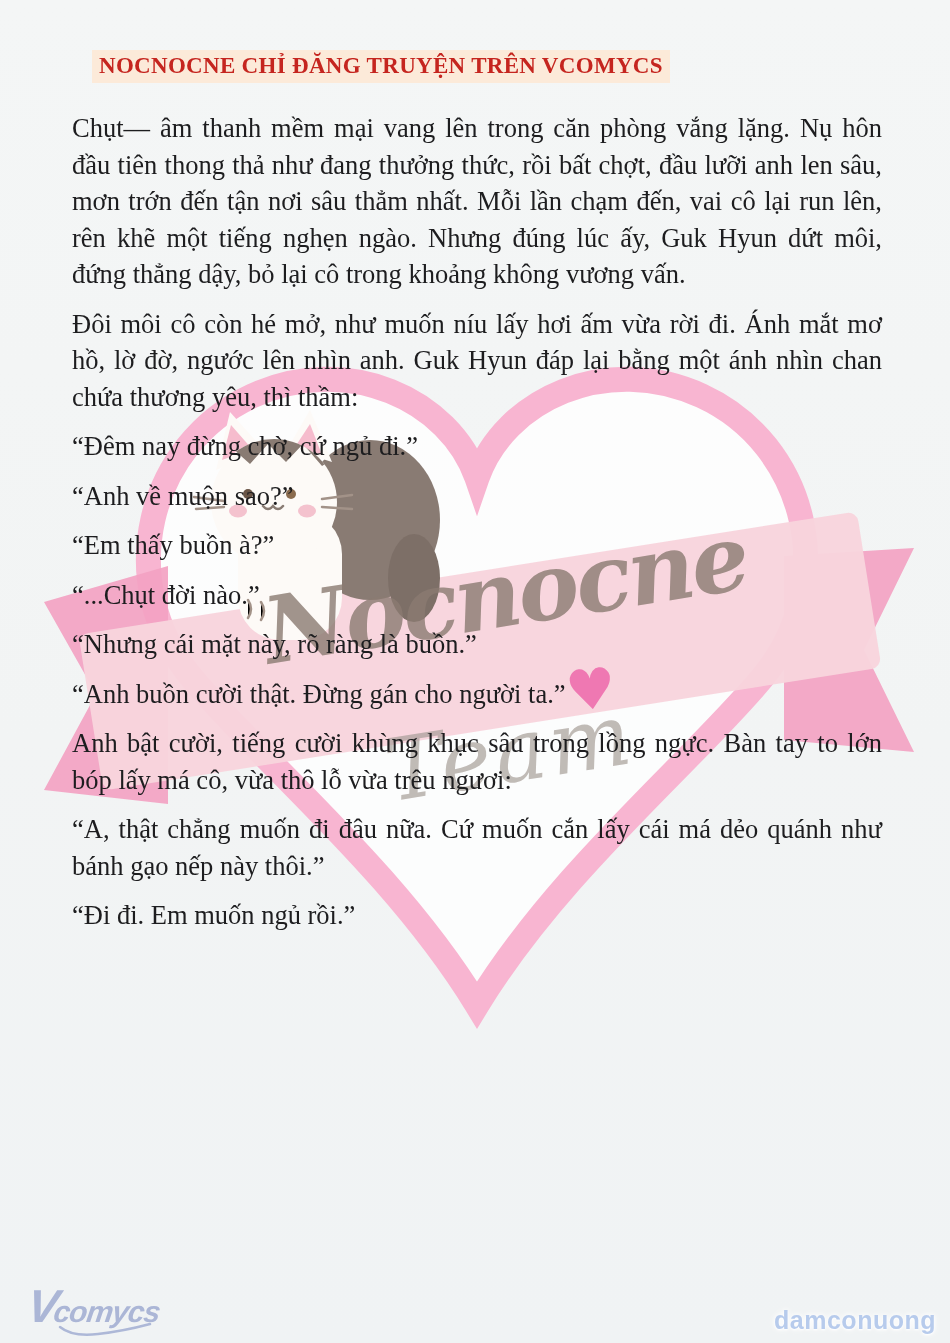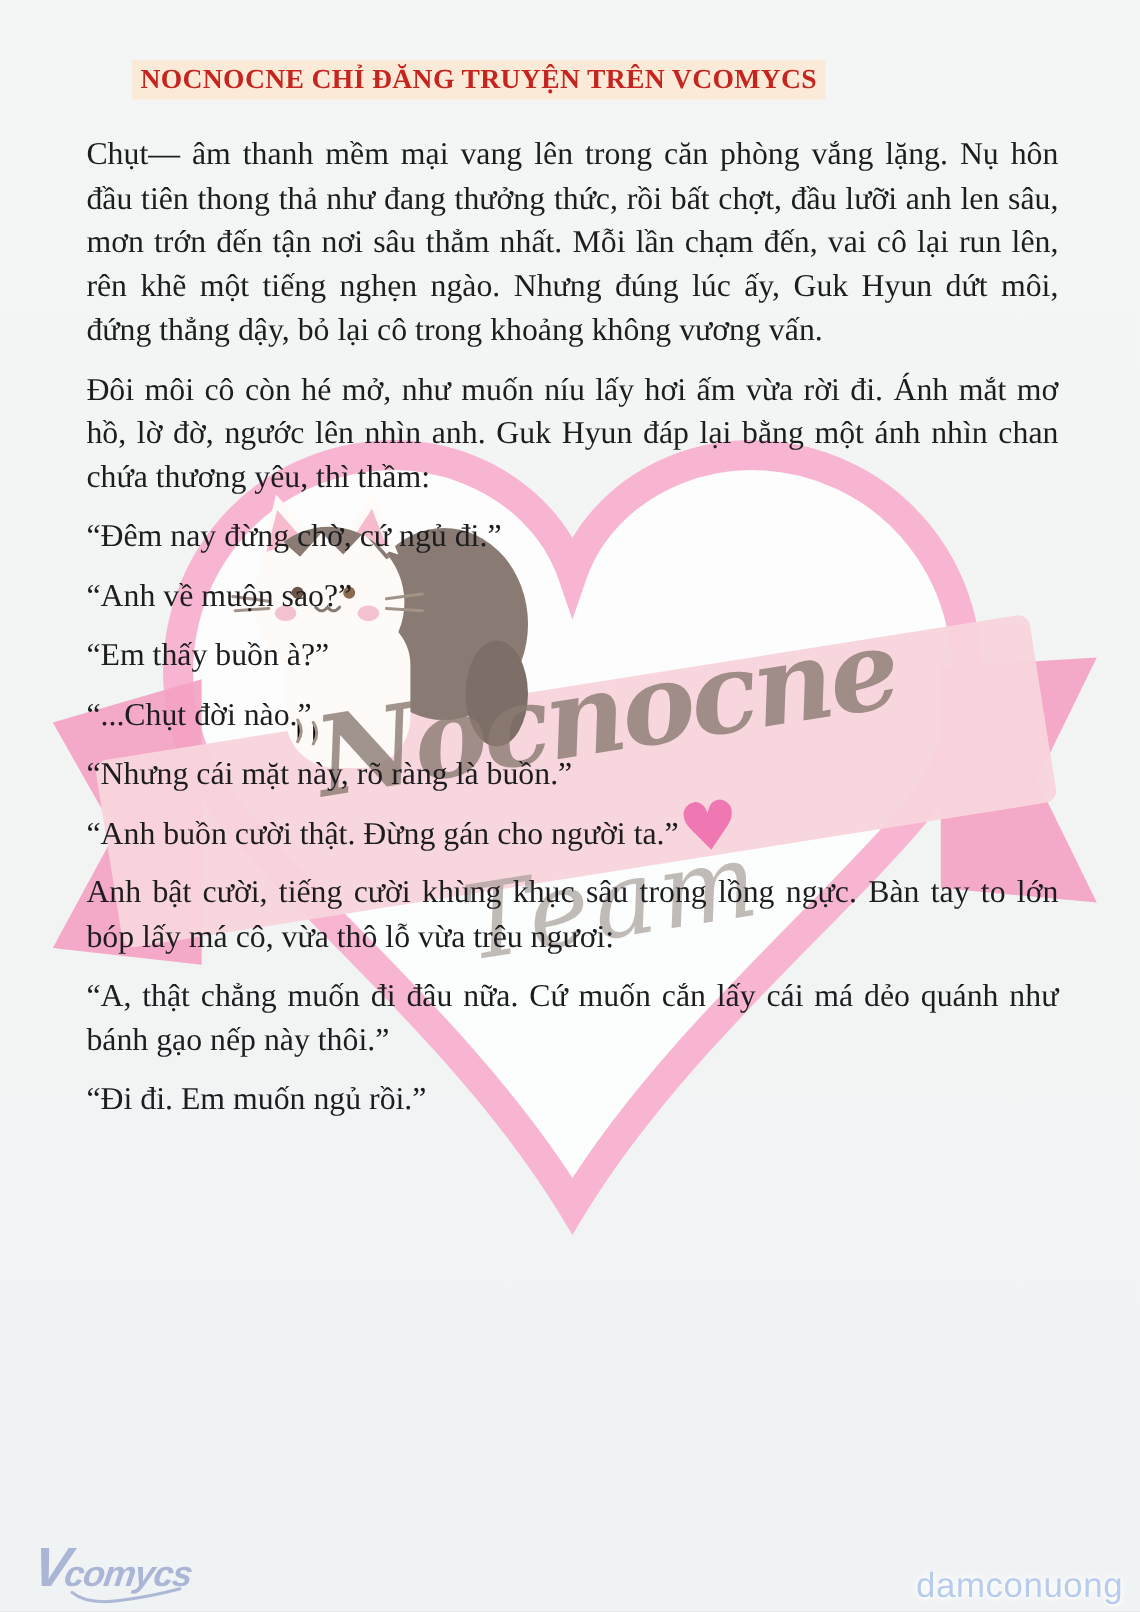--- a/index.html
+++ b/index.html
@@ -47,21 +47,21 @@
     color:var(--team-text-color);opacity:.68;transform:rotate(-9deg);
     white-space:nowrap;
   }
   .small-heart{
     position:absolute;left:566px;top:662px;font-size:56px;line-height:1;
     color:var(--small-heart-pink);transform:rotate(-6deg);opacity:.95;
     font-family:"DejaVu Sans",sans-serif;
   }
   
   .header-banner{
-    position:absolute;left:110px;top:50px;z-index:3;
+    position:absolute;left:92px;top:50px;z-index:3;
     background:var(--header-highlight);
     color:var(--header-red);
     font-weight:bold;font-size:23px;letter-spacing:.3px;
     padding:3px 7px 4px 7px;white-space:nowrap;
   }
   .story{
     position:absolute;left:72px;right:64px;top:110px;z-index:2;
     color:var(--text-color);
     font-size:26.5px;line-height:36.5px;
   }
@@ -75,21 +75,21 @@
     white-space:nowrap;line-height:1;
   }
   .logo .cap{font-size:46px;}
   .logo .rest{font-size:30px;letter-spacing:-1px;margin-left:-4px;}
   .logo-swash{position:absolute;left:58px;top:1322px;z-index:3;opacity:.85;}
   .logo-swash path{stroke:var(--logo-blue);stroke-width:2.5px;fill:none;stroke-linecap:round;}
   .credit{
     position:absolute;right:14px;top:1306px;z-index:3;
     color:var(--credit-blue);
     font-family:"Liberation Sans","DejaVu Sans",sans-serif;
-    font-weight:normal;font-size:29px;letter-spacing:.5px;
+    font-weight:bold;font-size:25px;letter-spacing:.5px;
     text-shadow:0 0 5px #ffffff,0 0 9px #ffffff,0 1px 2px #ffffff;
   }
 </style>
 </head>
 <body>
 
 <div class="page">
 
   <div class="wm">
     <svg class="wm-svg" width="950" height="1343" viewBox="0 0 950 1343">

